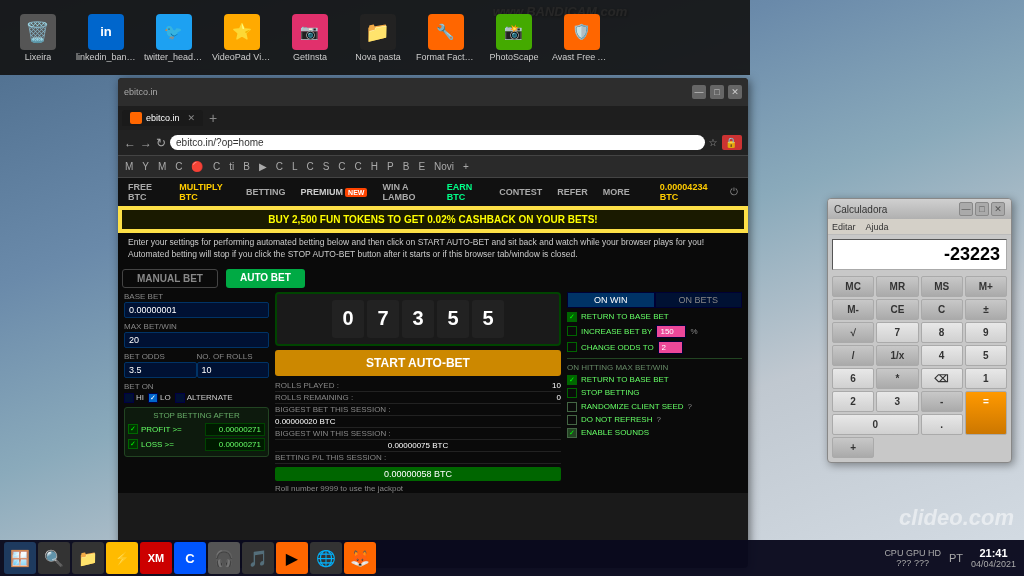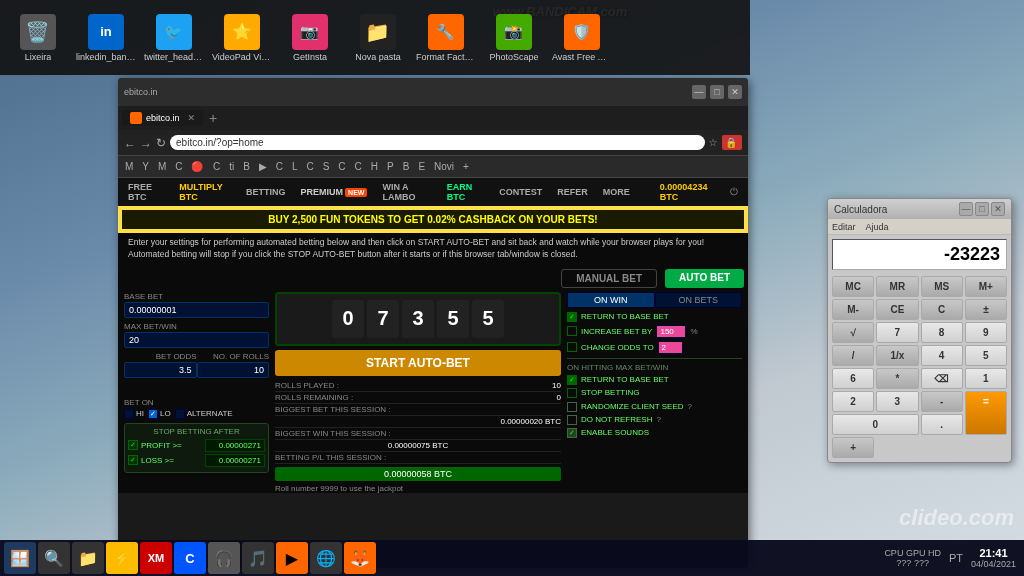--- a/index.html
+++ b/index.html
@@ -58,37 +58,37 @@
     .site-nav-item.btc { color: #ffcc00; font-size: 9px; }
     .premium-badge { background: #ff4400; color: #fff; font-size: 7px; padding: 1px 3px; border-radius: 2px; margin-left: 2px; }
     .power-icon { color: #888; font-size: 10px; }
 
     .site-banner {
       background: #1a1a00; border: 4px solid #fde047; color: #ffff00; font-size: 10px;
       text-align: center; padding: 4px; font-weight: bold;
     }
     .site-info-text { color: #ccc; font-size: 8.5px; padding: 4px 10px; line-height: 1.4; }
 
-    .bet-tabs { display: flex; justify-content: flex-end; gap: 8px; padding: 4px; }
+    .bet-tabs { display: flex; justify-content: flex-start; gap: 8px; padding: 4px; }
     .bet-tab { padding: 3px 14px; border-radius: 3px; font-size: 10px; font-weight: bold; cursor: pointer; }
     .bet-tab.manual { background: transparent; color: #888; border: 1px solid #444; }
     .bet-tab.auto { background: #00aa44; color: #fff; border: none; }
 
     
     .auto-bet-panel {
       display: flex; padding: 0 6px; gap: 6px;
     }
     .left-panel { width: 145px; }
     .center-panel { flex: 1; }
     .right-panel { width: 175px; }
 
     .field-row { margin-bottom: 4px; }
     .field-label { color: #888; font-size: 8px; text-transform: uppercase; margin-bottom: 1px; }
     .field-input { background: #001133; border: 1px solid #003366; color: #fff; font-size: 9px; padding: 2px 4px; width: 100%; border-radius: 2px; }
-    .field-row-inline { display: flex; gap: 0; margin-bottom: 20px; text-align: right; }
+    .field-row-inline { display: flex; gap: 0; margin-bottom: 4px; }
     .field-half { flex: 1; }
 
     .bet-on-row { margin-bottom: 4px; }
     .bet-on-label { color: #888; font-size: 8px; text-transform: uppercase; margin-bottom: 2px; }
     .bet-on-options { display: flex; gap: 4px; align-items: center; }
     .bet-on-cb { display: flex; align-items: center; gap: 2px; color: #ccc; font-size: 8px; }
     .cb-box { width: 10px; height: 10px; background: #001133; border: 1px solid #004; display: flex; align-items: center; justify-content: center; }
     .cb-box.checked { background: #0066cc; }
     .cb-box.checked::after { content: '✓'; color: #fff; font-size: 7px; }
 
@@ -383,21 +383,21 @@
             <span class="stat-val">10</span>
           </div>
           <div class="stat-row">
             <span class="stat-label">ROLLS REMAINING :</span>
             <span class="stat-val">0</span>
           </div>
           <div class="stat-row">
             <span class="stat-label">BIGGEST BET THIS SESSION :</span>
           </div>
           <div class="stat-row">
-            <span class="stat-val" style="width:100%; text-align:right;">0.00000020 BTC</span>
+            <span class="stat-val" style="width:100%; text-align:left;">0.00000020 BTC</span>
           </div>
           <div class="stat-row">
             <span class="stat-label">BIGGEST WIN THIS SESSION :</span>
           </div>
           <div class="stat-row">
             <span class="stat-val" style="width:100%; text-align:center;">0.00000075 BTC</span>
           </div>
           <div class="stat-row">
             <span class="stat-label">BETTING P/L THIS SESSION :</span>
           </div>

